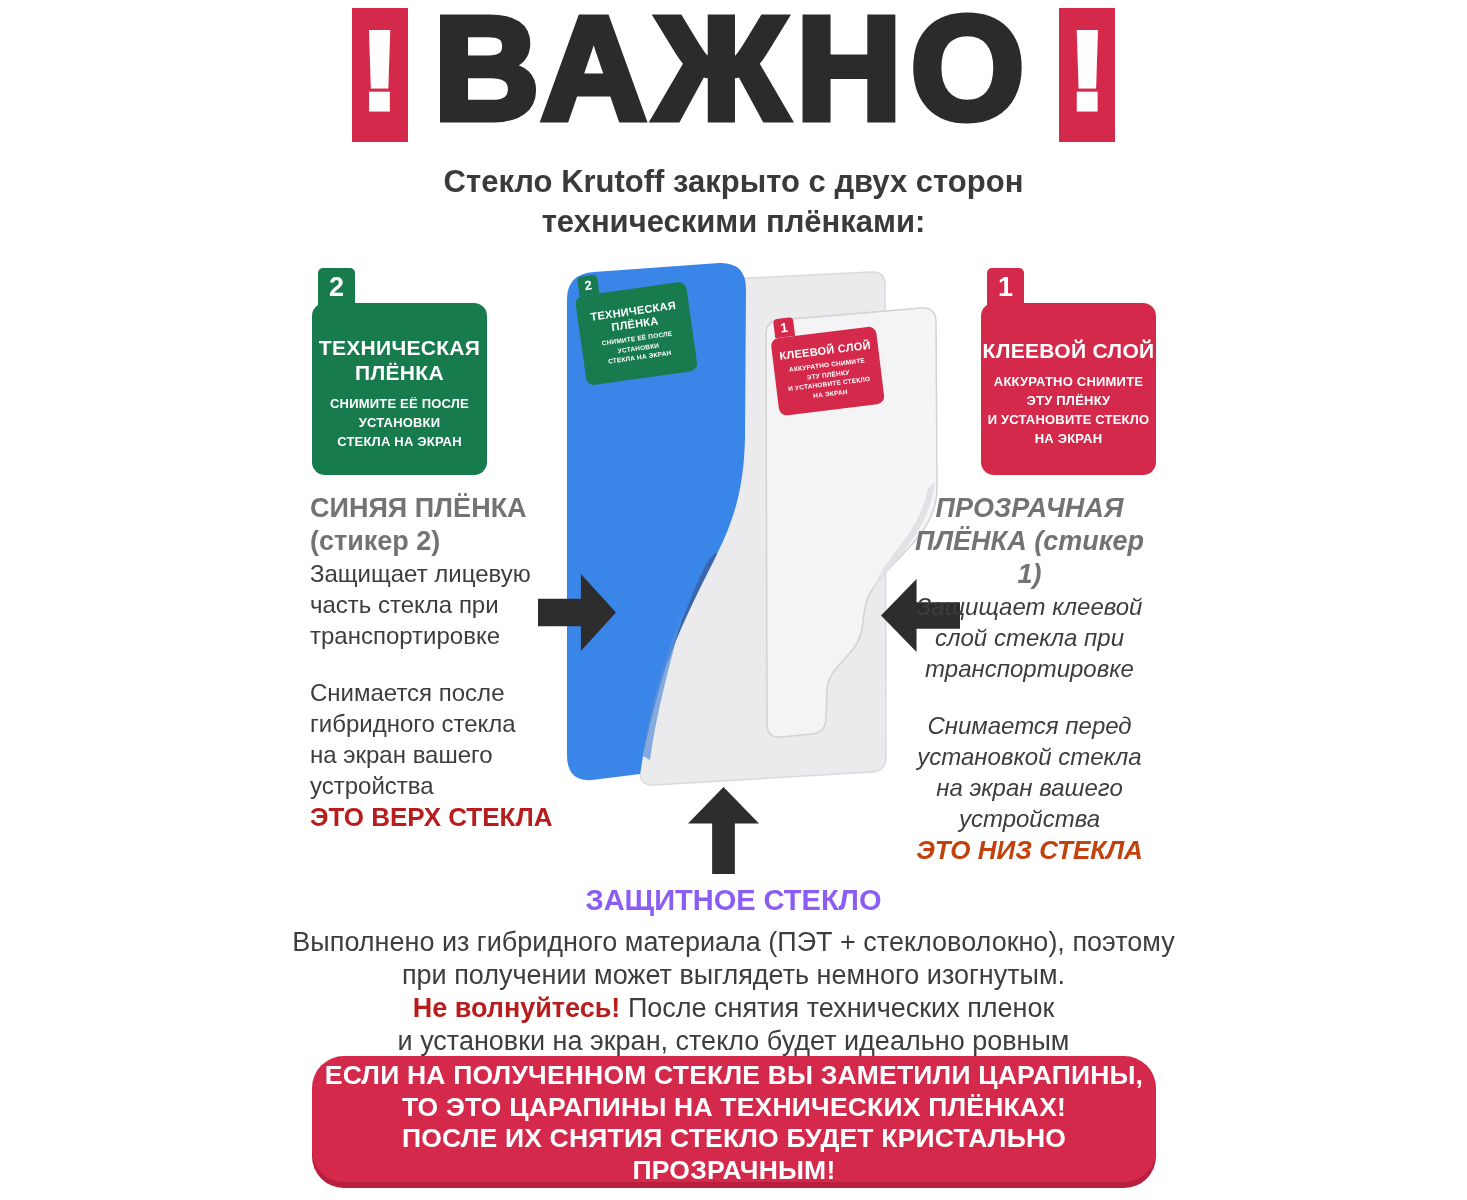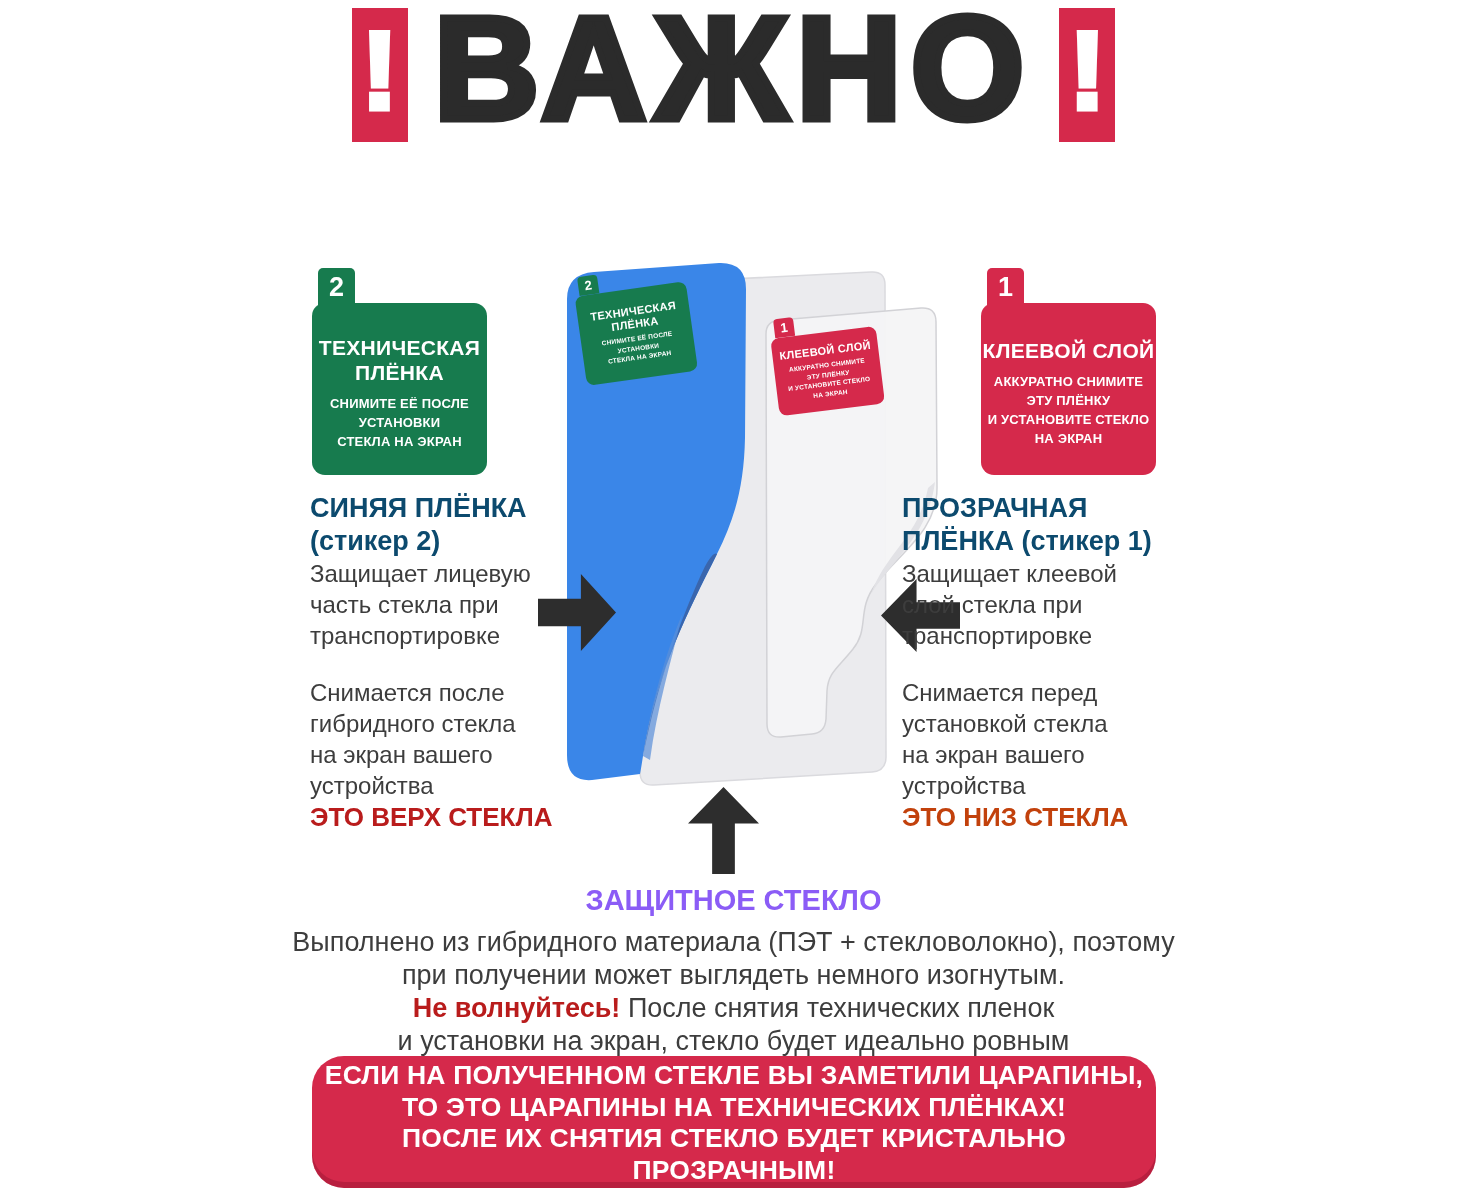--- a/index.html
+++ b/index.html
@@ -52,22 +52,22 @@
   #arrow-right { left:538px; top:574px; width:78px; height:77px;
     clip-path:polygon(0 32%,55% 32%,55% 0,100% 50%,55% 100%,55% 68%,0 68%); }
   #arrow-left { left:881px; top:579px; width:79px; height:73px;
     clip-path:polygon(100% 32%,45% 32%,45% 0,0 50%,45% 100%,45% 68%,100% 68%); }
   #arrow-up { left:688px; top:787px; width:71px; height:87px;
     clip-path:polygon(50% 0,100% 42%,66% 42%,66% 100%,34% 100%,34% 42%,0 42%); }
 
   
   .col { position:absolute; top:492px; }
   .col-left { left:310px; width:255px; text-align:left; }
-  .col-right { left:902px; width:255px; text-align:left; }
-  .chead { font-size:27px; font-weight:bold; line-height:33px; color:#0c4a6e; }
+  .col-right { left:902px; width:255px; text-align:center;font-style:italic; }
+  .chead { font-size:27px; font-weight:bold; line-height:33px; color:#737373; }
   .cline { font-size:24px; line-height:31px; color:#3d3d3d; }
   .cgap { height:26px; }
   .cfoot { font-size:26px; font-weight:bold; line-height:32px; }
   .green-text { color:#b91c1c; }
   .red-text { color:#c2410c; }
 
   
   .glass-sec { position:absolute; top:884px; left:0; width:100%; text-align:center; }
   .ghead { font-size:29px; font-weight:bold; color:#8b5cf6; margin-bottom:9px; }
   .gline { font-size:27px; line-height:33px; color:#3d3d3d; }
@@ -82,20 +82,24 @@
 </style>
 </head>
 <body>
 
 <div class="canvas">
 
   <div class="header">
     <div class="excl">!</div>
     <div class="big-title">ВАЖНО</div>
     <div class="excl">!</div>
+  </div>
+  <div class="subtitle">
+    <div>Стекло Krutoff закрыто с двух сторон</div>
+    <div>техническими плёнками:</div>
   </div>
 
   <div class="sticker" style="left:312px; top:303px;">
     <div class="tab green-bg">2</div>
     <div class="sbody green-bg">
       <div class="stitle">ТЕХНИЧЕСКАЯ</div>
       <div class="stitle">ПЛЁНКА</div>
       <div class="sgap"></div>
       <div class="sline">СНИМИТЕ ЕЁ ПОСЛЕ</div>
       <div class="sline">УСТАНОВКИ</div>

